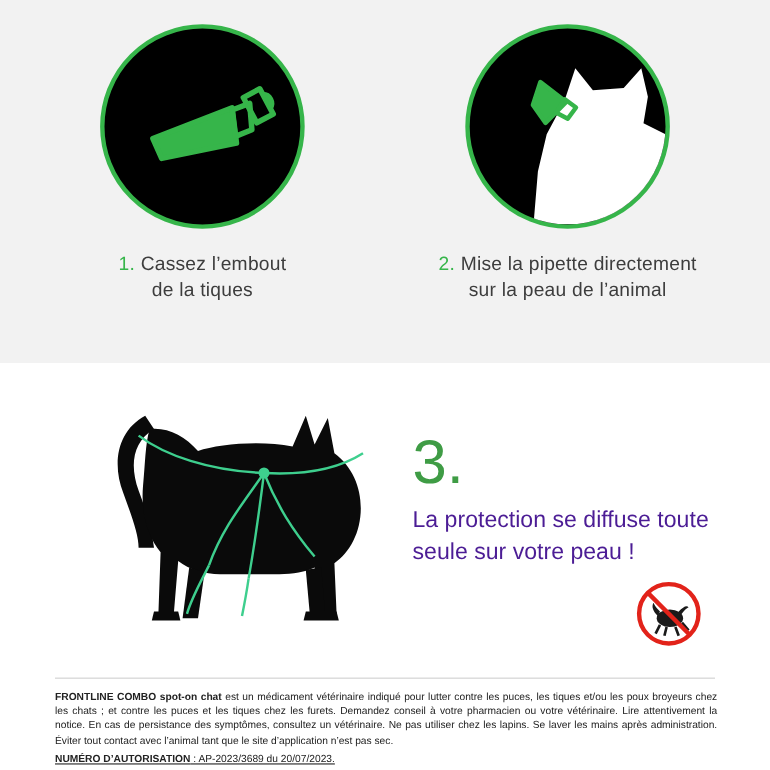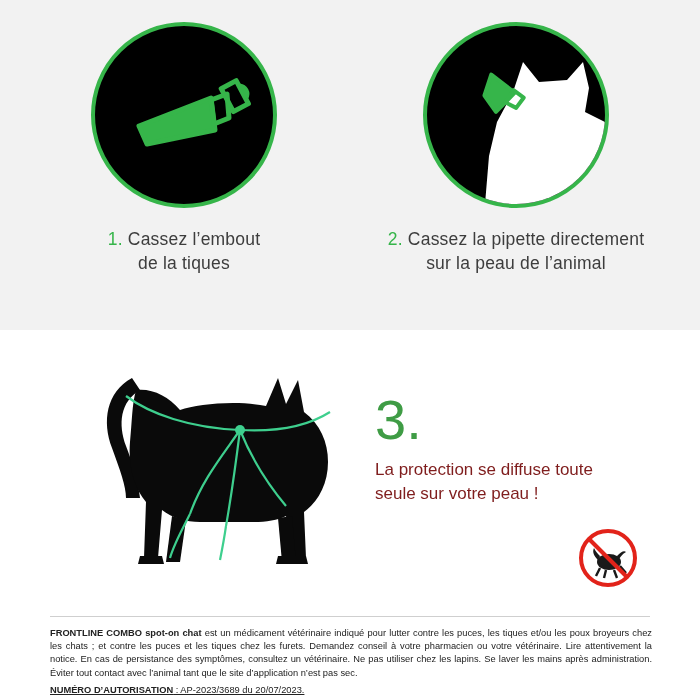--- a/index.html
+++ b/index.html
@@ -83,23 +83,23 @@
     top: 62px;
     font-size: 56px;
     color: #3f9c45;
     line-height: 1;
   }
   .mid-text {
     position: absolute;
     left: 375px;
     top: 128px;
     width: 300px;
-    font-size: 17px;
+    font-size: 21px;
     line-height: 1.4;
-    color: #7f1d1d;
+    color: #4c1d95;
   }
 
   
   .no-symbol {
     position: absolute;
     left: 576px;
     top: 196px;
     width: 64px;
     height: 64px;
   }
@@ -175,21 +175,21 @@
               <g transform="rotate(18 72 70)">
                 <path d="M58 52 L86 62 L74 86 L58 74 Z" fill="#36b54a"></path>
                 <path d="M58 52 L86 62 L74 86 L58 74 Z" fill="none" stroke="#36b54a" stroke-width="4" stroke-linejoin="round"></path>
                 <path d="M84 60 L96 64 L92 76 L80 74 Z" fill="none" stroke="#36b54a" stroke-width="4" stroke-linejoin="round"></path>
               </g>
             </svg>
           </span>
         </div>
         <div class="step-caption">
           <span class="step-num">2.</span>
-          <span>Cassez la pipette directement</span><br>
+          <span>Mise la pipette directement</span><br>
           <span>sur la peau de l’animal</span><br>
         </div>
       </div>
 
     </div>
   </div>
 
   <div class="mid">
 
     

